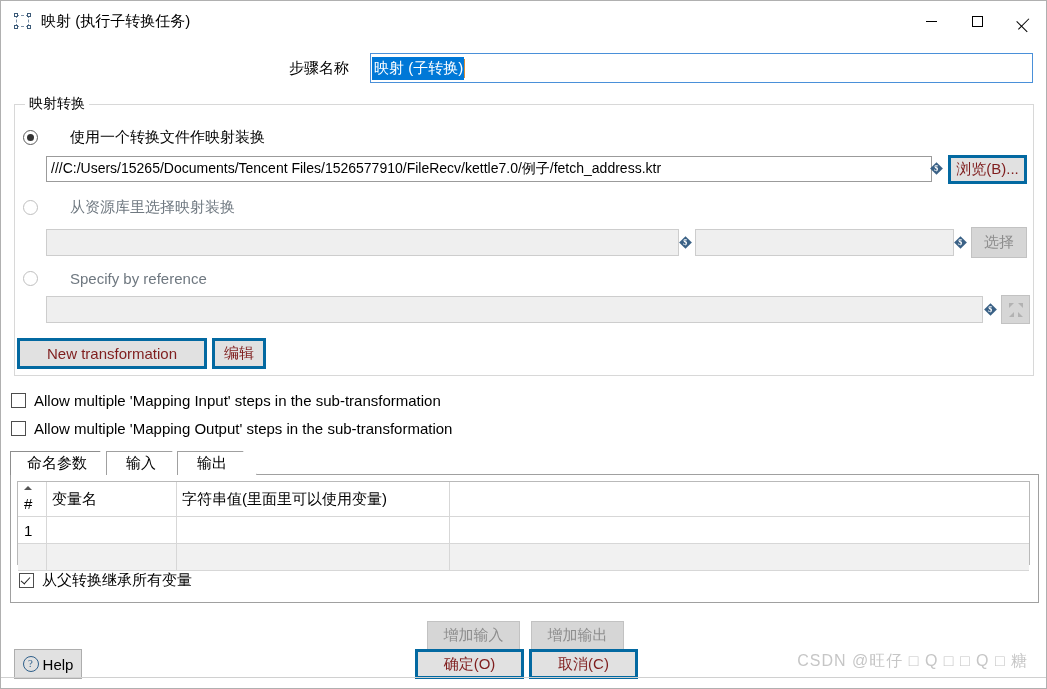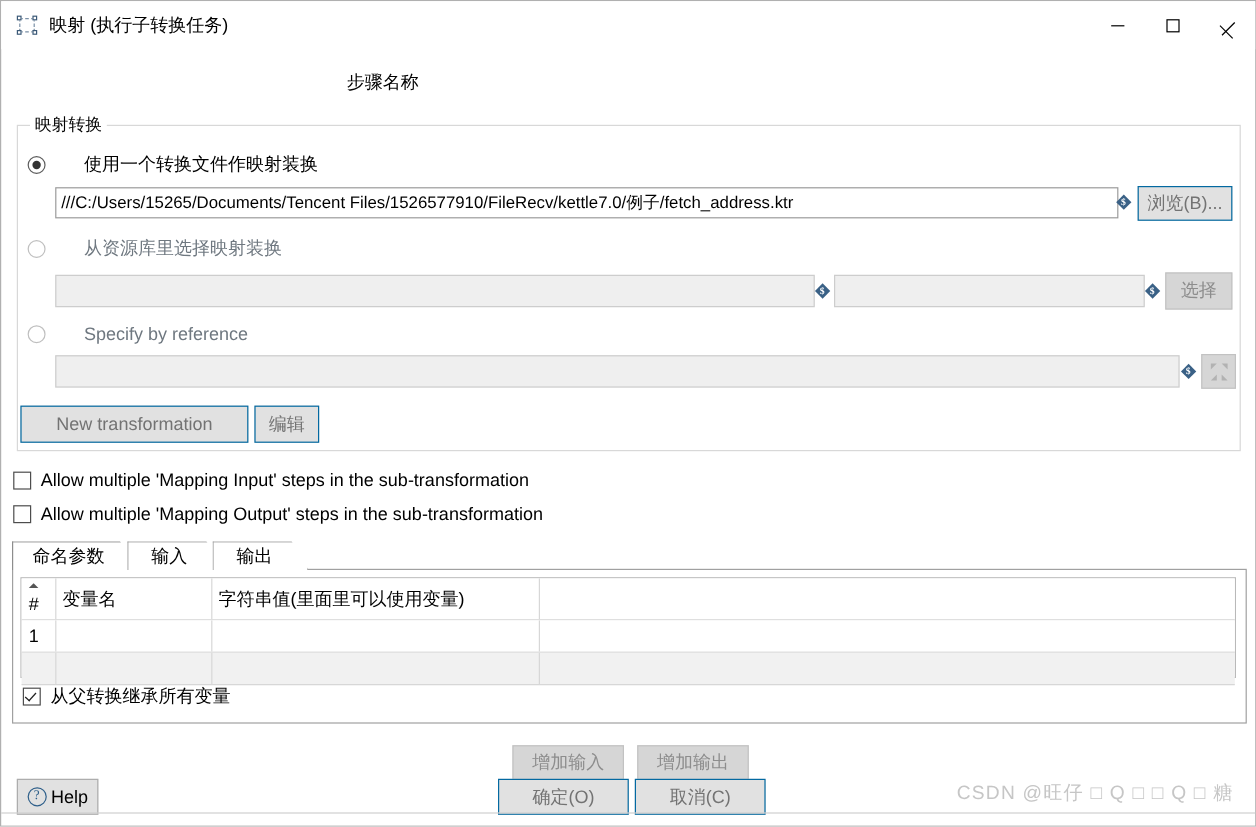--- a/index.html
+++ b/index.html
@@ -215,26 +215,26 @@
     font-weight: bold;
     line-height: 9px;
     font-family: "Liberation Serif", serif;
   }
 
   
   .btn {
     position: absolute;
     box-sizing: border-box;
     background: #e1e1e1;
-    border: 1px solid #0369a1;
+    border: 3px solid #0369a1;
     font-size: 15px;
     display: flex;
     align-items: center;
     justify-content: center;
-    color: #737373;
+    color: #7f1d1d;
     white-space: nowrap;
   }
   .btn.disabled {
     background: #d6d6d6;
     border: 1px solid #c2c2c2;
     color: #8d8d8d;
   }
 
   .icon-collapse {
     position: relative;
@@ -442,20 +442,24 @@
         <div class="glyph-max"></div>
       </div>
       <div class="win-btn">
         <div class="glyph-close"></div>
       </div>
     </div>
   </div>
 
   <div class="steprow">
     <div class="steplabel">步骤名称</div>
+    <div class="stepfield">
+      <span class="sel">映射 (子转换)</span>
+      <span class="caret"></span>
+    </div>
   </div>
 
   <div class="group"></div>
   <div class="group-title">映射转换</div>
 
   <div class="radio-row" style="left:22px; top:127px;">
     <span class="radio checked"></span>
     <span class="radio-label">使用一个转换文件作映射装换</span>
   </div>
   <div class="tinput" style="left:45px; top:155px; width:886px; height:26px;">///C:/Users/15265/Documents/Tencent Files/1526577910/FileRecv/kettle7.0/例子/fetch_address.ktr</div>

